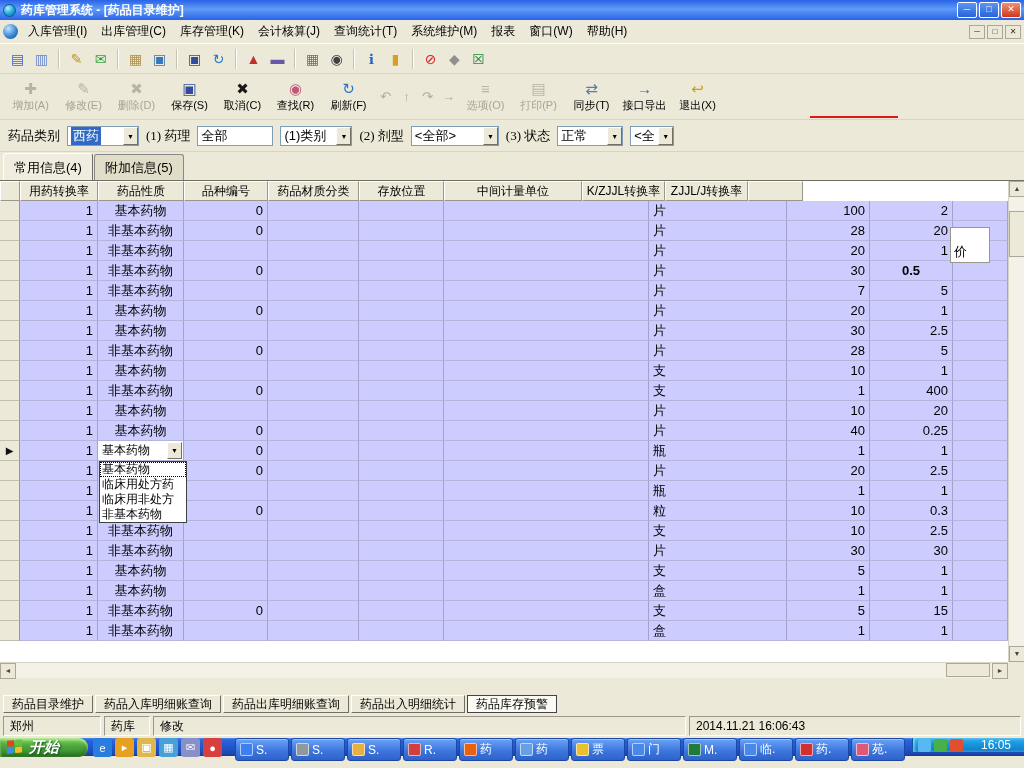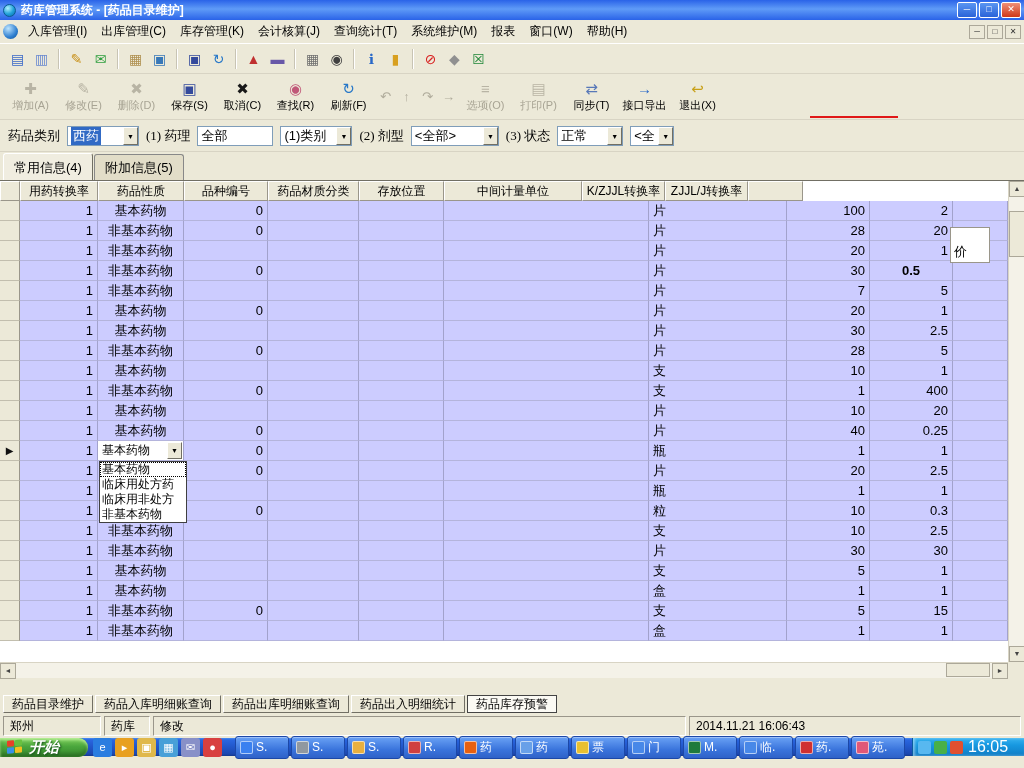--- a/index.html
+++ b/index.html
@@ -81,35 +81,35 @@
   .btab.active { background:#fbfaf4; border:1px solid #444; }
 
   .statusbar { height:24px; background:#ece9d8; display:flex; gap:3px; padding:2px 3px; }
   .sseg { border:1px solid; border-color:#9a968a #fff #fff #9a968a; padding:2px 6px; font-size:12px; white-space:nowrap; overflow:hidden; line-height:15px; }
   .sseg:nth-child(1) { width:98px; }
   .sseg:nth-child(2) { width:46px; }
   .sseg:nth-child(3) { flex:1; }
   .sseg:nth-child(4) { width:332px; }
 
   
-  .taskbar { height:18px; background:linear-gradient(180deg,#4a8ef2 0%,#2a66e0 10%,#2258cc 45%,#1c48b0 88%,#163a8c 100%); display:flex; align-items:center; }
+  .taskbar { height:18px; background:linear-gradient(180deg,#4a8ef2 0%,#2a66e0 10%,#2258cc 45%,#1c48b0 88%,#163a8c 100%); display:flex; align-items:flex-start; }
   .startbtn { flex:none; width:88px; background:linear-gradient(180deg,#7ece5c 0%,#4aa63c 45%,#3a8c30 92%); border-radius:0 11px 11px 0; display:flex; align-items:center; gap:5px; padding:0 10px 0 7px; color:#fff; font-weight:bold; font-style:italic; font-size:15px; text-shadow:1px 1px 2px #14501a; box-shadow:inset 0 2px 3px #b8f098, inset 0 -3px 4px #2a6e22; }
   .flag { width:17px; height:15px; display:grid; grid-template-columns:7px 7px; grid-template-rows:6px 6px; gap:1px; transform:skewY(-5deg); }
   .flag i { border-radius:1px; }
   .flag i:nth-child(1){background:#e84028;} .flag i:nth-child(2){background:#68c040;}
   .flag i:nth-child(3){background:#3890e8;} .flag i:nth-child(4){background:#f0c020;}
   .qlaunch { display:flex; align-items:center; gap:3px; padding:0 5px; }
   .qicon { width:19px; height:19px; border-radius:3px; display:flex; align-items:center; justify-content:center; color:#fff; font-size:11px; }
   .tdiv { width:1px; background:rgba(255,255,255,.4); margin:4px 2px; }
   .tasks { display:flex; align-items:center; gap:2px; flex:1; padding:0 3px; overflow:hidden; }
   .taskbtn { flex:none; height:23px; width:54px; background:linear-gradient(180deg,#6aa2f5,#3a74dc 60%,#2f62c8); border:1px solid #1c48a8; border-radius:3px; display:flex; align-items:center; gap:3px; padding:0 4px; color:#fff; font-size:12px; box-shadow:inset 0 1px 0 #9cc0f8; overflow:hidden; }
   .ticon { flex:none; width:13px; height:13px; border-radius:2px; border:1px solid rgba(255,255,255,.6); }
   .tray { flex:none; width:112px; background:linear-gradient(180deg,#35b2f0 0%,#1798e0 40%,#0f7cc4 100%); border-left:1px solid #0a5ca0; box-shadow:inset 2px 0 3px rgba(255,255,255,.45); display:flex; align-items:center; gap:3px; padding:0 5px; color:#fff; }
   .tricon { flex:none; width:13px; height:13px; border-radius:2px; }
-  .trtime { font-size:16px; margin-left:2px; }
+  .trtime { font-size:12px; margin-left:15px; }
 </style>
 </head>
 <body>
 
 <div class="screen">
 
   <div class="titlebar">
     <span class="app-orb"></span>
     <span>药库管理系统 - [药品目录维护]</span>
     <span class="tb-btns">

